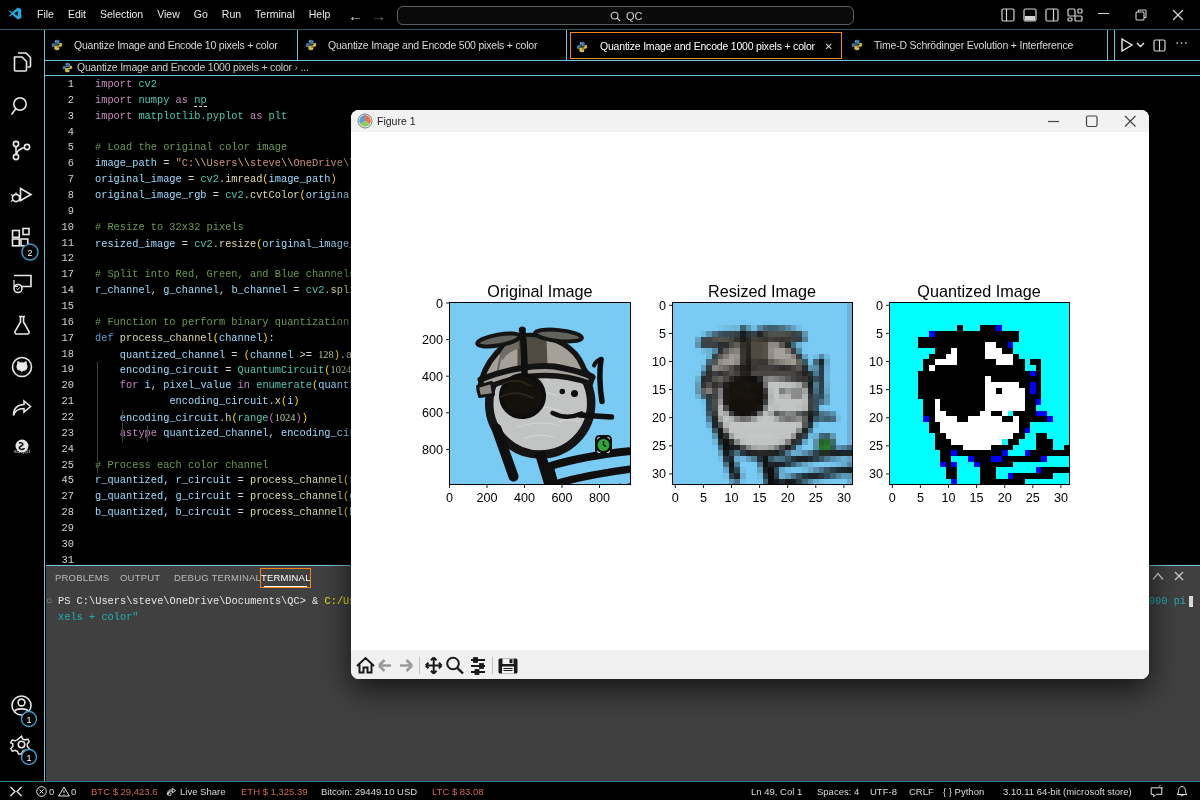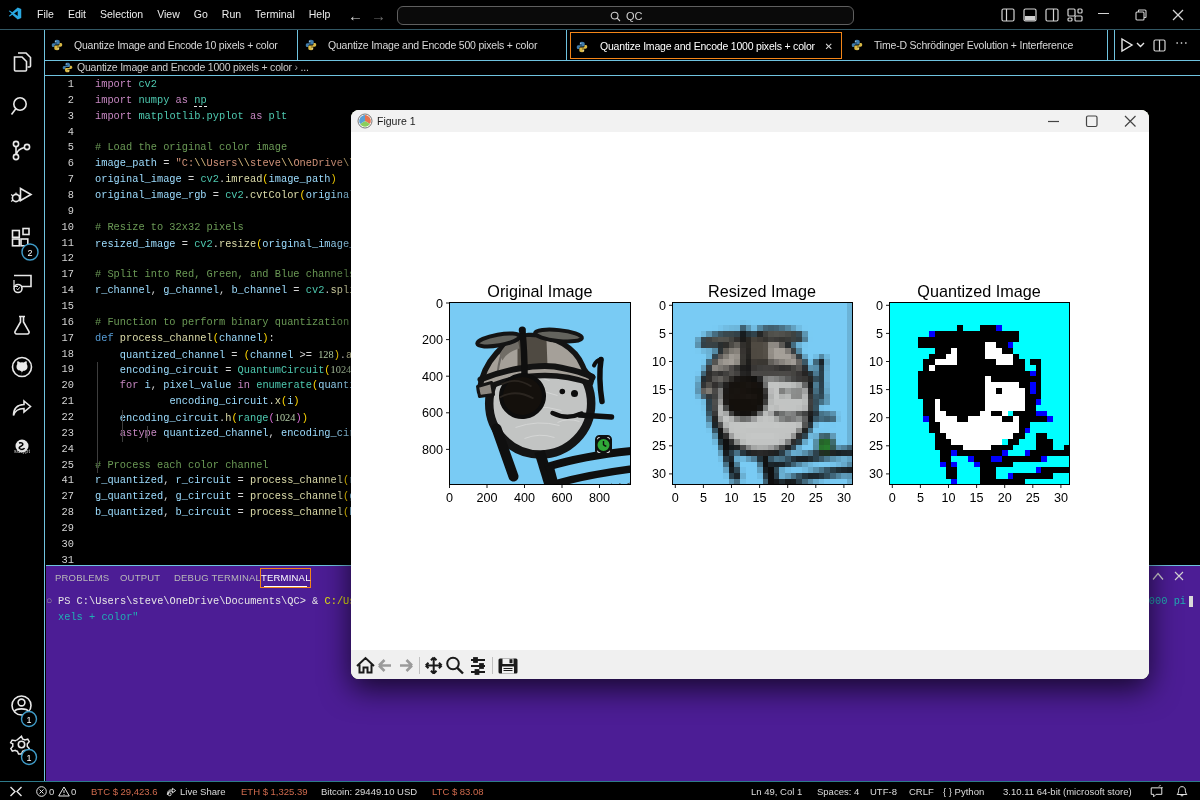--- a/index.html
+++ b/index.html
@@ -217,21 +217,21 @@
         <div class="cl">16</div>
         <div class="cl">17</div>
         <div class="cl">18</div>
         <div class="cl">19</div>
         <div class="cl">20</div>
         <div class="cl">21</div>
         <div class="cl">22</div>
         <div class="cl">23</div>
         <div class="cl">24</div>
         <div class="cl">25</div>
-        <div class="cl">41</div>
+        <div class="cl">45</div>
         <div class="cl">27</div>
         <div class="cl">28</div>
         <div class="cl">29</div>
         <div class="cl">30</div>
         <div class="cl">31</div>
     </div>
     <div class="abs" id="code" style="left:49px;top:1px">
       <div class="cl"><span class="k">import</span> <span class="t">cv2</span></div>
       <div class="cl"><span class="k">import</span> <span class="t">numpy</span> <span class="k">as</span> <span class="t" style="border-bottom:1.5px dashed #e8e8e8">np</span></div>
       <div class="cl"><span class="k">import</span> <span class="t">matplotlib.pyplot</span> <span class="k">as</span> <span class="t">plt</span></div>
@@ -260,21 +260,21 @@
       <div class="cl"><span class="v">r_quantized</span>, <span class="v">r_circuit</span> = <span class="f">process_channel</span><span class="p1">(</span><span class="v">r_channel</span><span class="p1">)</span></div>
       <div class="cl"><span class="v">g_quantized</span>, <span class="v">g_circuit</span> = <span class="f">process_channel</span><span class="p1">(</span><span class="v">g_channel</span><span class="p1">)</span></div>
       <div class="cl"><span class="v">b_quantized</span>, <span class="v">b_circuit</span> = <span class="f">process_channel</span><span class="p1">(</span><span class="v">b_channel</span><span class="p1">)</span></div>
       <div class="cl"></div>
     </div>
     <div class="abs" style="left:51px;top:286.4px;width:1px;height:111px;background:#3d3d3d"></div>
     <div class="abs" style="left:75.8px;top:334px;width:1px;height:31.7px;background:#3d3d3d"></div>
     <div class="abs" style="left:100.6px;top:349.8px;width:1px;height:15.9px;background:#3d3d3d"></div>
   </div>
 
-  <div class="abs" id="panel" style="left:46px;top:565px;width:1154px;height:216px;background:#4c1d95;border-top:1px solid #6FC3DF">
+  <div class="abs" id="panel" style="left:46px;top:565px;width:1154px;height:216px;background:#404040;border-top:1px solid #6FC3DF">
     <div style="position:absolute;left:0;top:3px;color:#b9b9b9;font-size:9.5px;letter-spacing:.2px">
       <span class="abs" style="left:9px;top:3px;white-space:nowrap">PROBLEMS</span>
       <span class="abs" style="left:74px;top:3px;white-space:nowrap">OUTPUT</span>
       <span class="abs" style="left:128px;top:3px;white-space:nowrap">DEBUG TERMINAL</span>
       <span class="abs" style="left:214px;top:-1px;width:51px;height:20px;border:1px solid #F38518;color:#ffffff;text-align:center;line-height:18px;white-space:nowrap">TERMINAL<span style="position:absolute;left:3px;bottom:0px;width:43px;border-bottom:1px solid #fff"></span></span>
     </div>
     <svg class="abs" style="left:1106px;top:6px" width="12" height="9" viewBox="0 0 12 9" fill="none" stroke="#d4d4d4" stroke-width="1.2">
         <path d="M1 7.5 L6 1.5 L11 7.5"></path>
       </svg>
     <svg class="abs" style="left:1128px;top:5px" width="10" height="10" viewBox="0 0 10 10" stroke="#d4d4d4" stroke-width="1.1">

